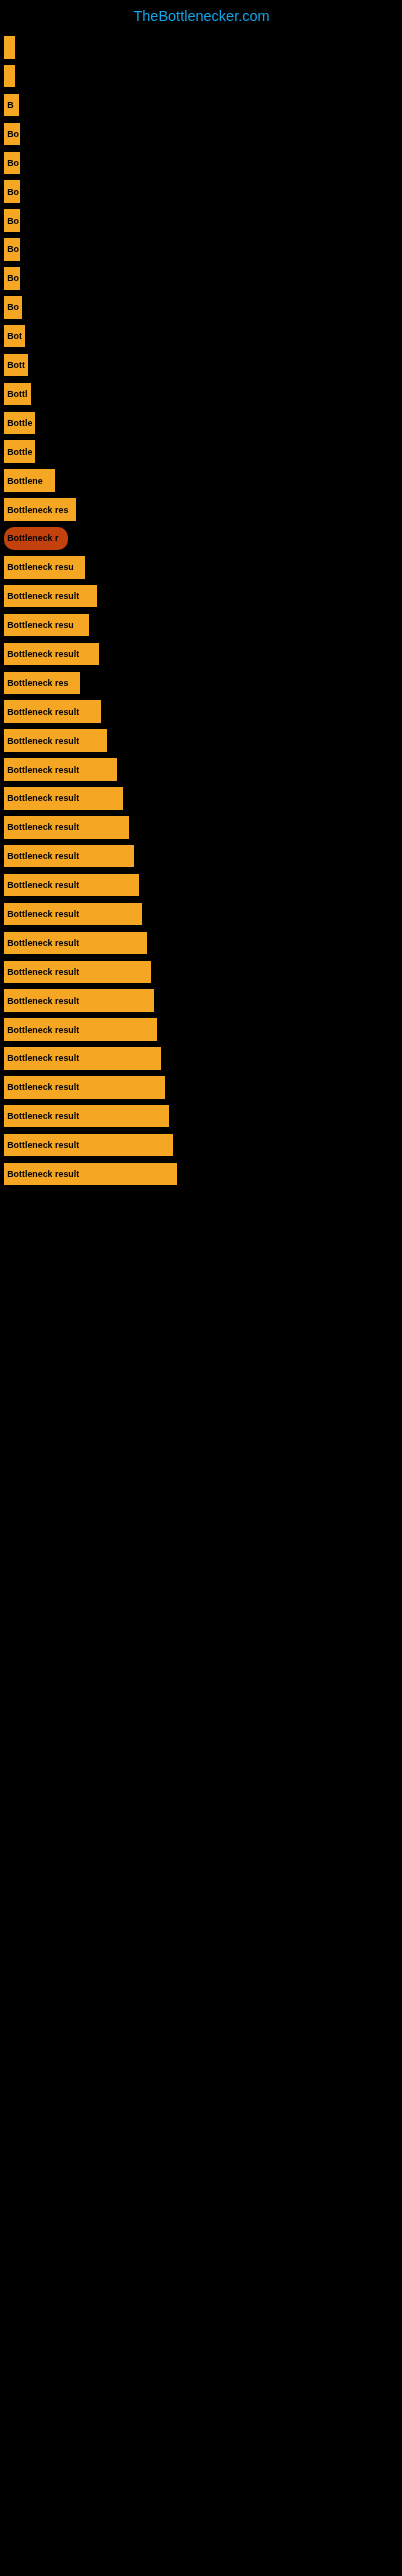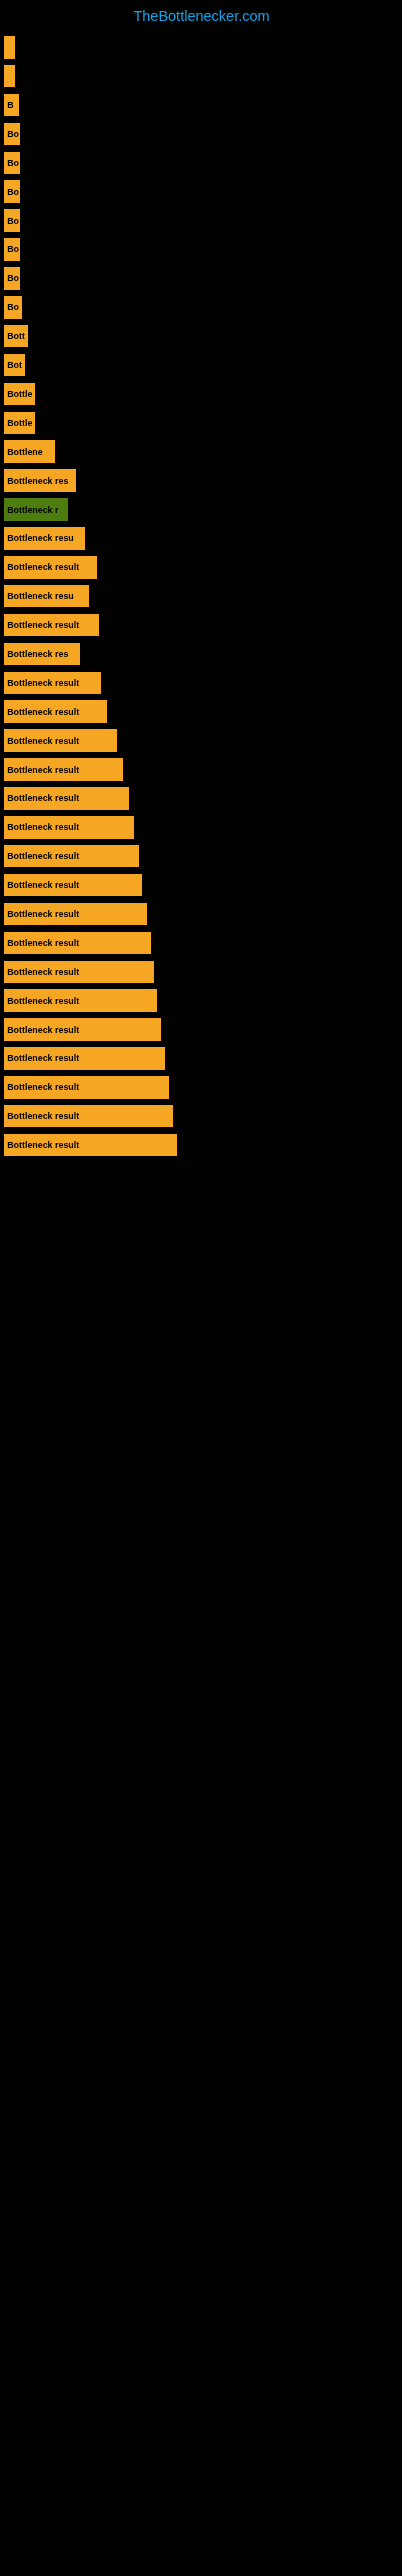--- a/index.html
+++ b/index.html
@@ -100,27 +100,32 @@
       <div class="bar" style="width: 16px; background-color: rgb(245, 166, 35);">
         <span class="bar-label">Bo</span>
       </div>
     </div>
     <div class="bar-row">
       <div class="bar" style="width: 17.7px; background-color: rgb(245, 166, 35);">
         <span class="bar-label">Bo</span>
       </div>
     </div>
     <div class="bar-row">
+      <div class="bar" style="width: 21px; background-color: rgb(245, 166, 35);">
+        <span class="bar-label">Bot</span>
+      </div>
+    </div>
+    <div class="bar-row">
       <div class="bar" style="width: 24px; background-color: rgb(245, 166, 35);">
         <span class="bar-label">Bott</span>
       </div>
     </div>
     <div class="bar-row">
-      <div class="bar" style="width: 21px; background-color: rgb(245, 166, 35);">
-        <span class="bar-label">Bot</span>
+      <div class="bar" style="width: 27px; background-color: rgb(245, 166, 35);">
+        <span class="bar-label">Bottl</span>
       </div>
     </div>
     <div class="bar-row">
       <div class="bar" style="width: 31px; background-color: rgb(245, 166, 35);">
         <span class="bar-label">Bottle</span>
       </div>
     </div>
     <div class="bar-row">
       <div class="bar" style="width: 31px; background-color: rgb(245, 166, 35);">
         <span class="bar-label">Bottle</span>
@@ -130,21 +135,21 @@
       <div class="bar" style="width: 51px; background-color: rgb(245, 166, 35);">
         <span class="bar-label">Bottlene</span>
       </div>
     </div>
     <div class="bar-row">
       <div class="bar" style="width: 72px; background-color: rgb(245, 166, 35);">
         <span class="bar-label">Bottleneck res</span>
       </div>
     </div>
     <div class="bar-row">
-      <div class="bar" style="width: 64px; background-color: #4d7c0f;">
+      <div class="bar" style="width: 64px; background-color: #c2410c; border-radius: 10px;">
         <span class="bar-label">Bottleneck r</span>
       </div>
     </div>
     <div class="bar-row">
       <div class="bar" style="width: 81px; background-color: rgb(245, 166, 35);">
         <span class="bar-label">Bottleneck resu</span>
       </div>
     </div>
     <div class="bar-row">
       <div class="bar" style="width: 93px; background-color: rgb(245, 166, 35);">

